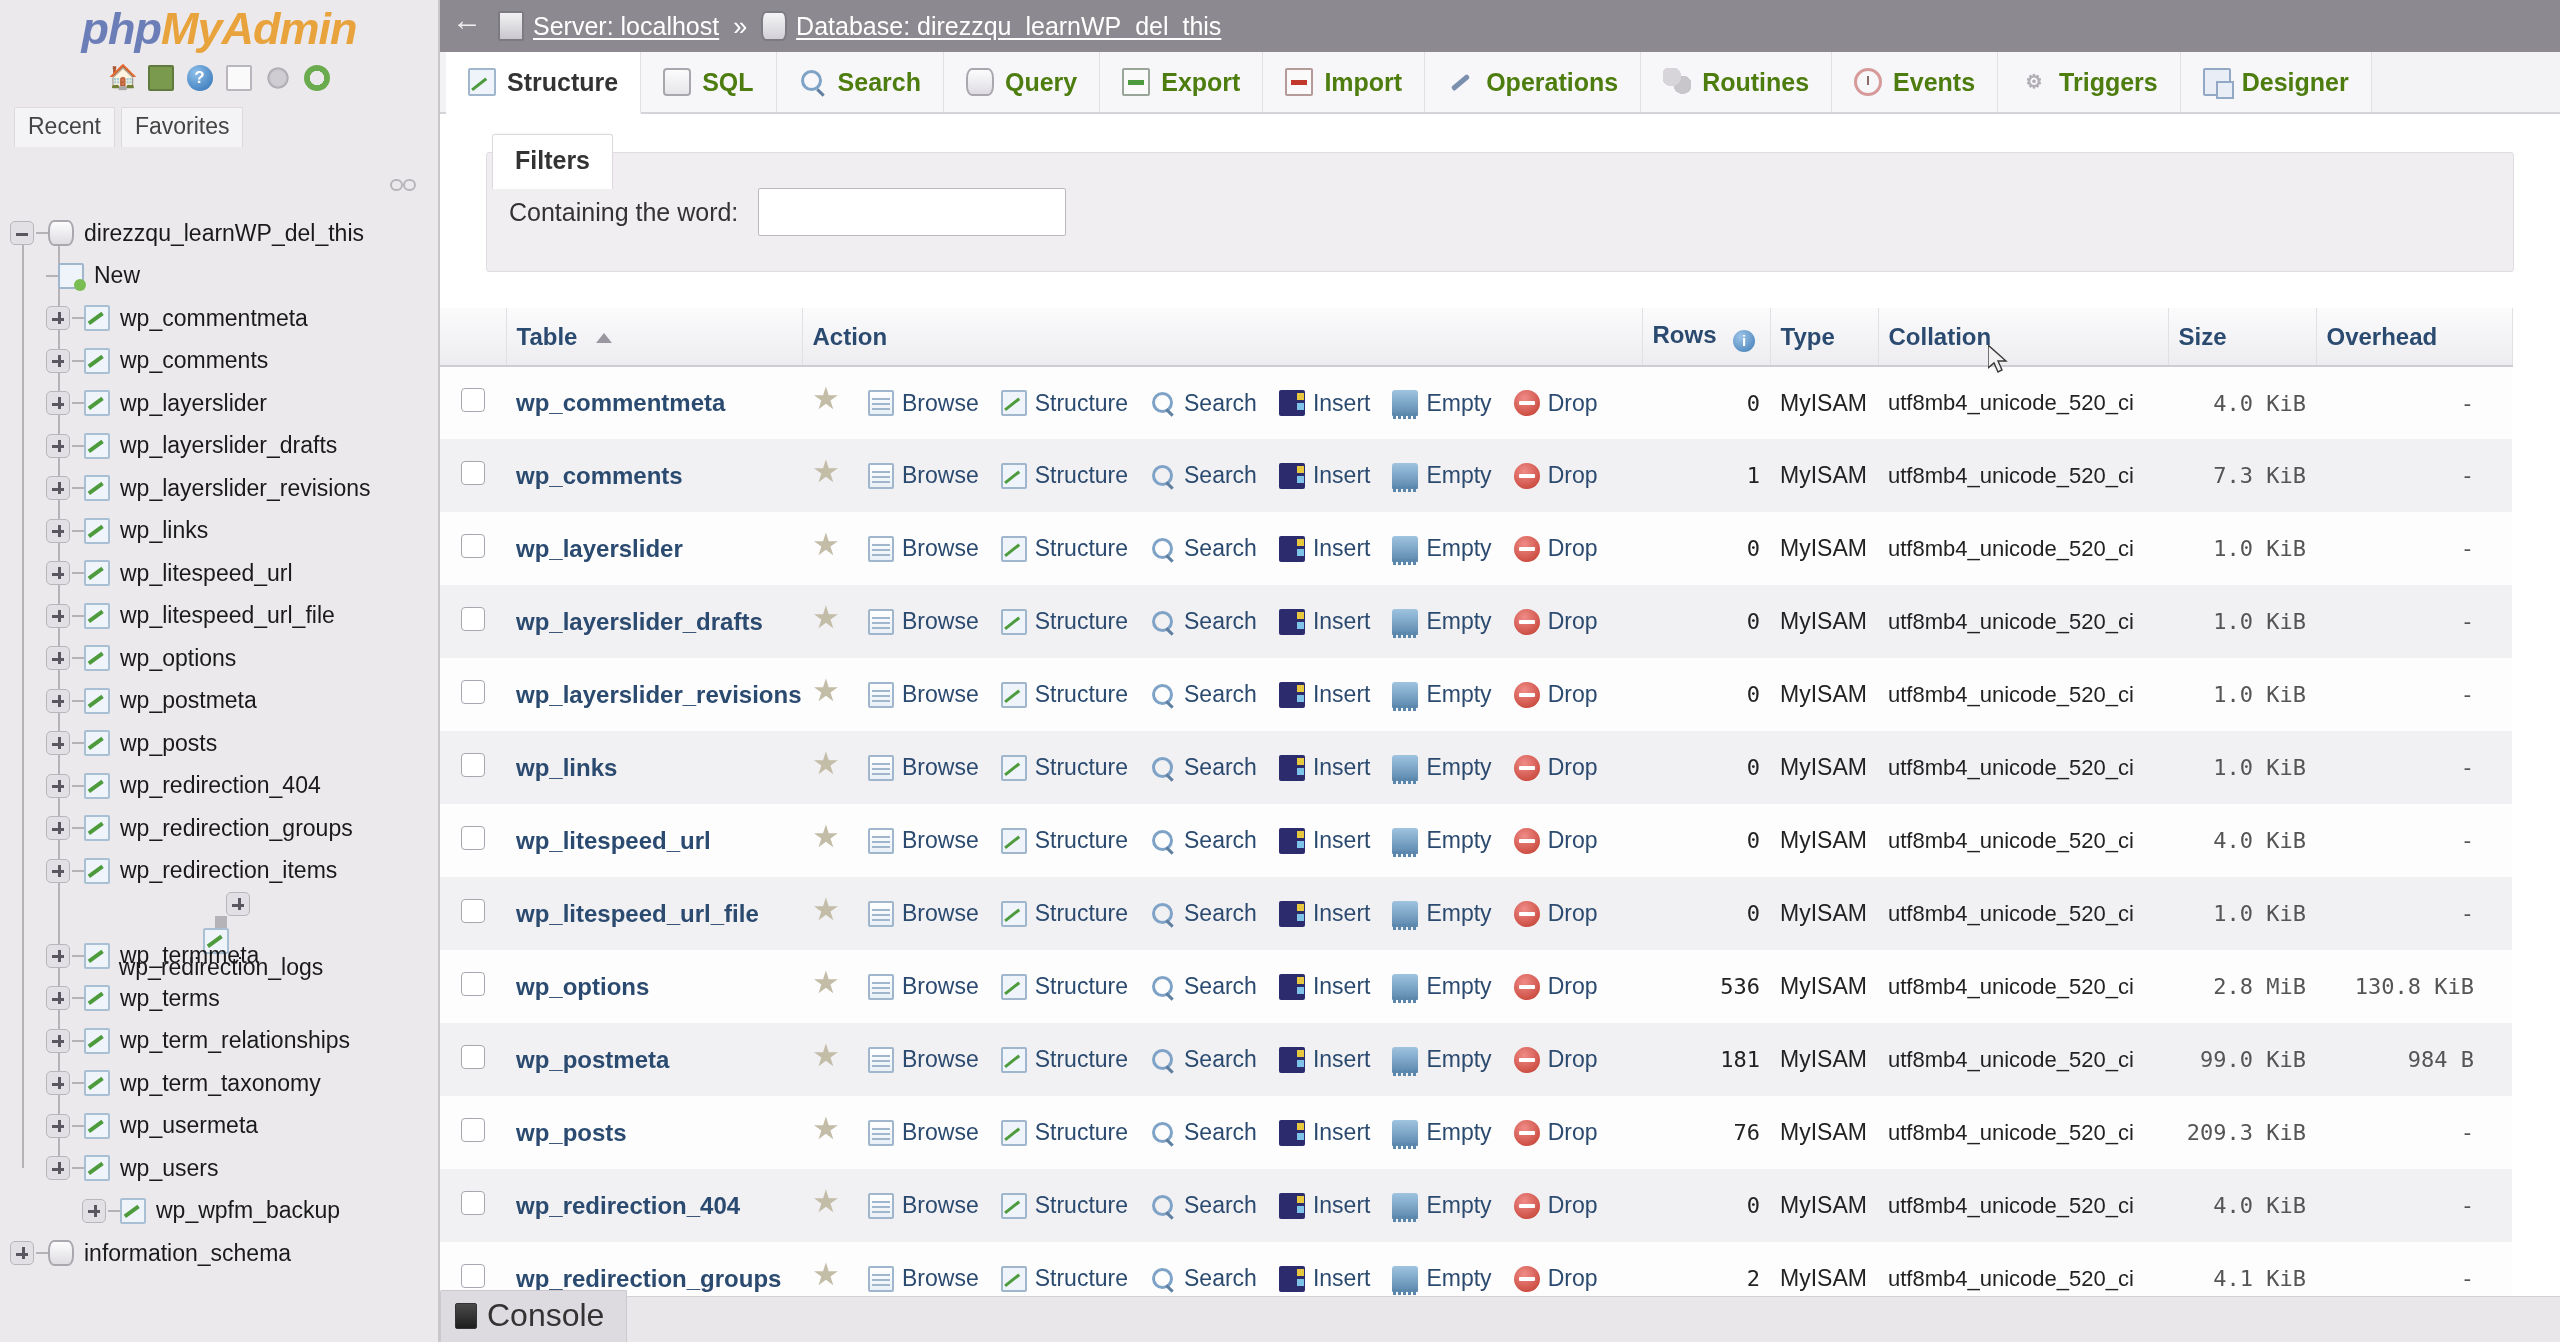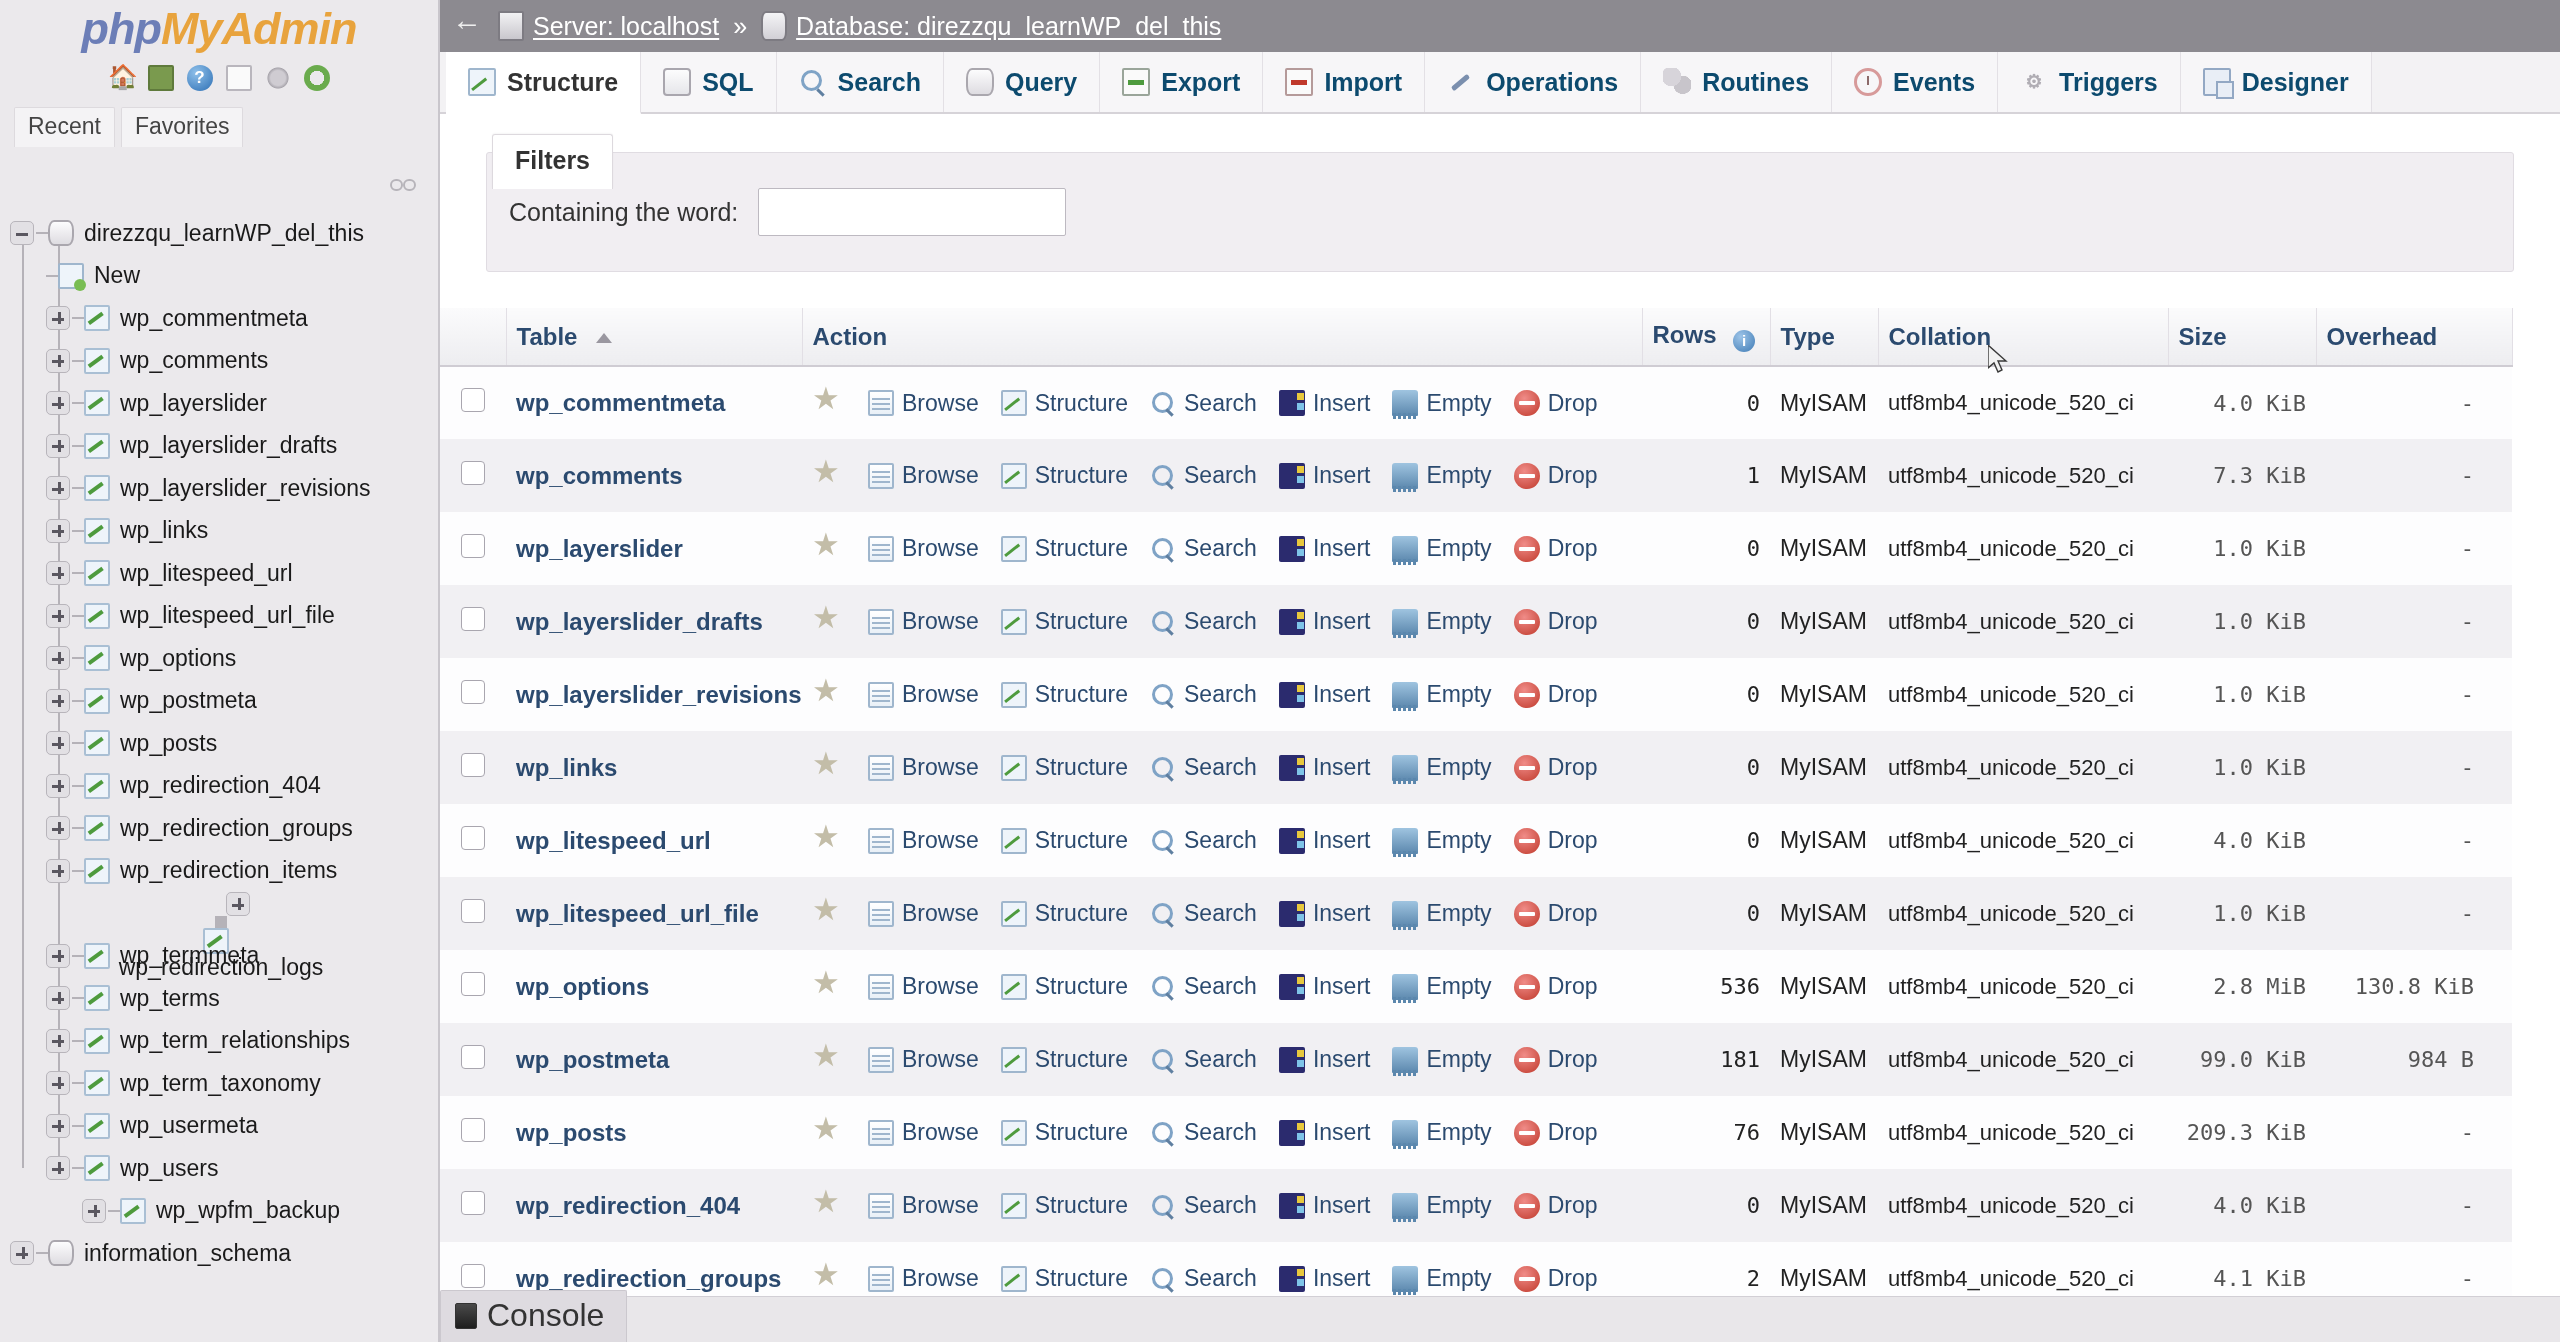--- a/index.html
+++ b/index.html
@@ -158,21 +158,21 @@
     border-bottom: 2px solid #d6d3d8;
     padding-left: 6px;
   }
   .tab {
     display: flex; align-items: center;
     gap: 11px;
     padding: 0 22px;
     background: #f7f6f8;
     border-right: 1px solid #e3e0e5;
     font-size: 25px;
-    color: #0c4a6e;
+    color: #4d7c0f;
     font-weight: bold;
     white-space: nowrap;
     position: relative;
   }
   .tab.active {
     background: #fff;
     color: #333;
     border-bottom: 2px solid #fff;
     margin-bottom: -2px;
   }

